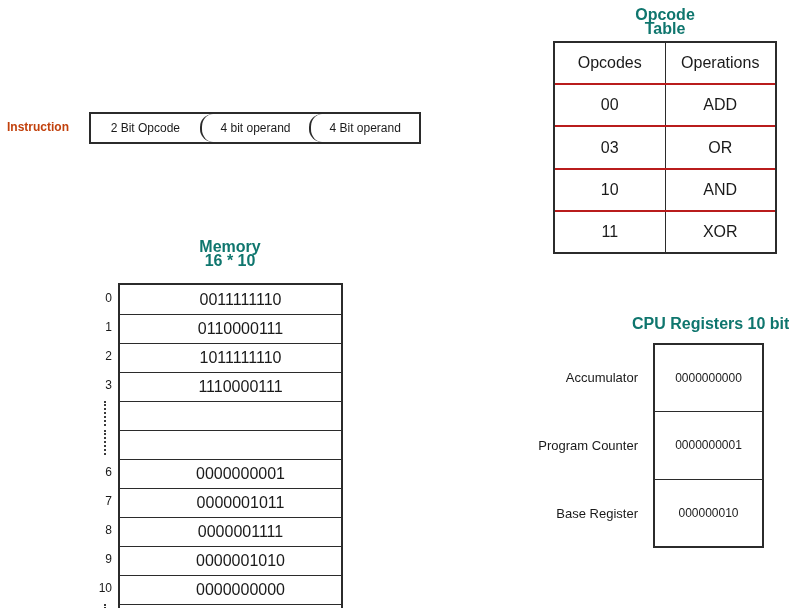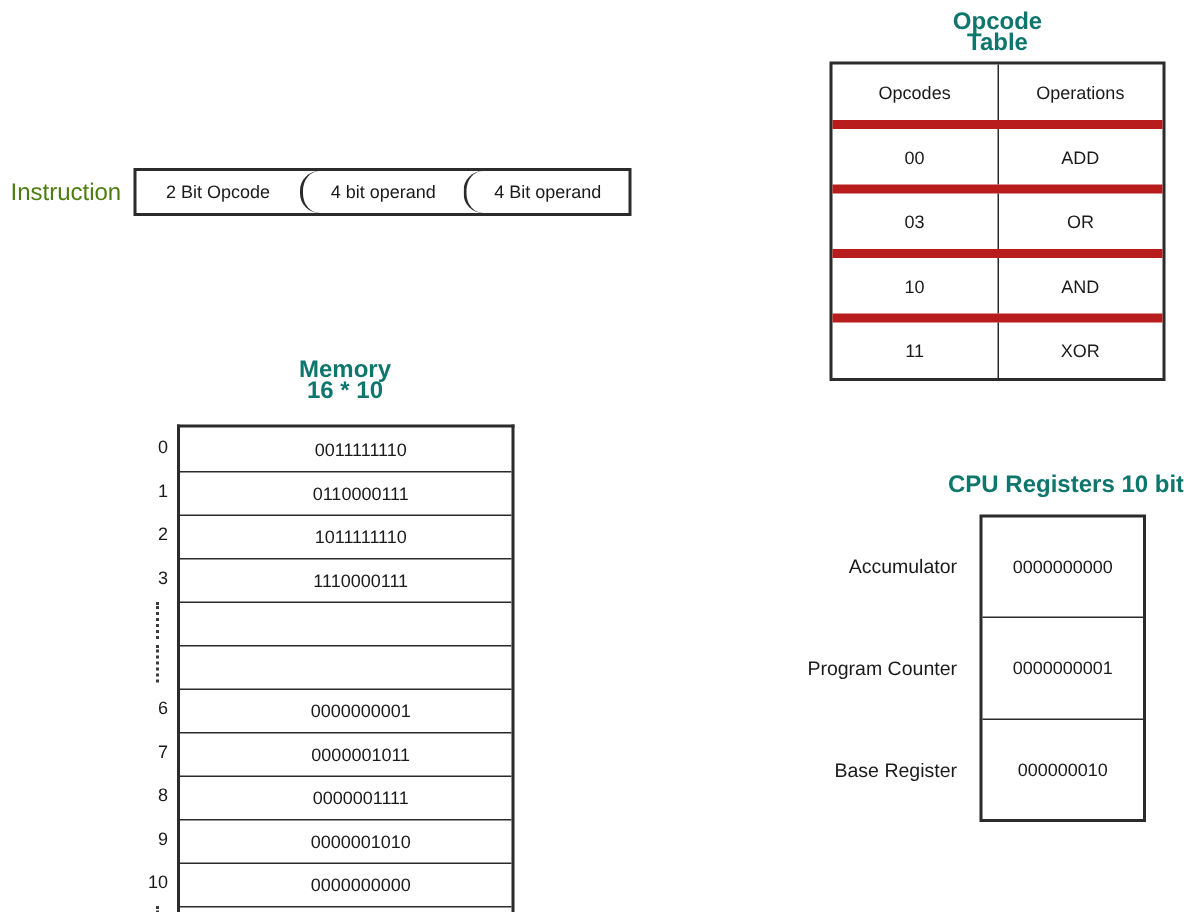--- a/index.html
+++ b/index.html
@@ -27,23 +27,23 @@
     white-space: nowrap;
     text-align: center;
   }
 
   
   #instruction-section { left: 0; top: 105px; width: 440px; height: 50px; }
 
   #instruction-label {
     left: 7px;
     top: 120px;
-    font-size: 16px;
-    font-weight: normal;
-    color: #4d7c0f;
+    font-size: 12px;
+    font-weight: bold;
+    color: #c2410c;
     white-space: nowrap;
   }
 
   #instruction-box {
     left: 89px;
     top: 112px;
     width: 332px;
     height: 32px;
     border: 2px solid #2b2b2b;
     box-sizing: border-box;
@@ -77,27 +77,27 @@
     border: 2px solid #2b2b2b;
     box-sizing: border-box;
     display: flex;
     flex-direction: column;
   }
   #opcode-table .op-row {
     flex: 1 1 0;
     display: flex;
     box-sizing: border-box;
   }
-  #opcode-table .op-row + .op-row { border-top: 6px solid #b91c1c; }
+  #opcode-table .op-row + .op-row { border-top: 2px solid #b91c1c; }
   #opcode-table .op-cell {
     flex: 1 1 0;
     display: flex;
     align-items: center;
     justify-content: center;
-    font-size: 12px;
+    font-size: 16px;
     color: #1a1a1a;
     box-sizing: border-box;
     white-space: nowrap;
   }
   #opcode-table .op-cell + .op-cell { border-left: 1px solid #2b2b2b; }
 
   
   #memory-title {
     left: 175px;
     top: 240px;
@@ -121,21 +121,21 @@
     width: 225px;
     border: 2px solid #2b2b2b;
     border-bottom: none;
     box-sizing: border-box;
   }
   .mem-row {
     height: 29px;
     display: flex;
     align-items: center;
     justify-content: center;
-    font-size: 12px;
+    font-size: 16px;
     color: #1a1a1a;
     box-sizing: border-box;
     white-space: nowrap;
     padding-left: 20px;
   }
   .mem-row + .mem-row { border-top: 1px solid #2b2b2b; }
 
   .mem-index {
     height: 29px;
     display: flex;

